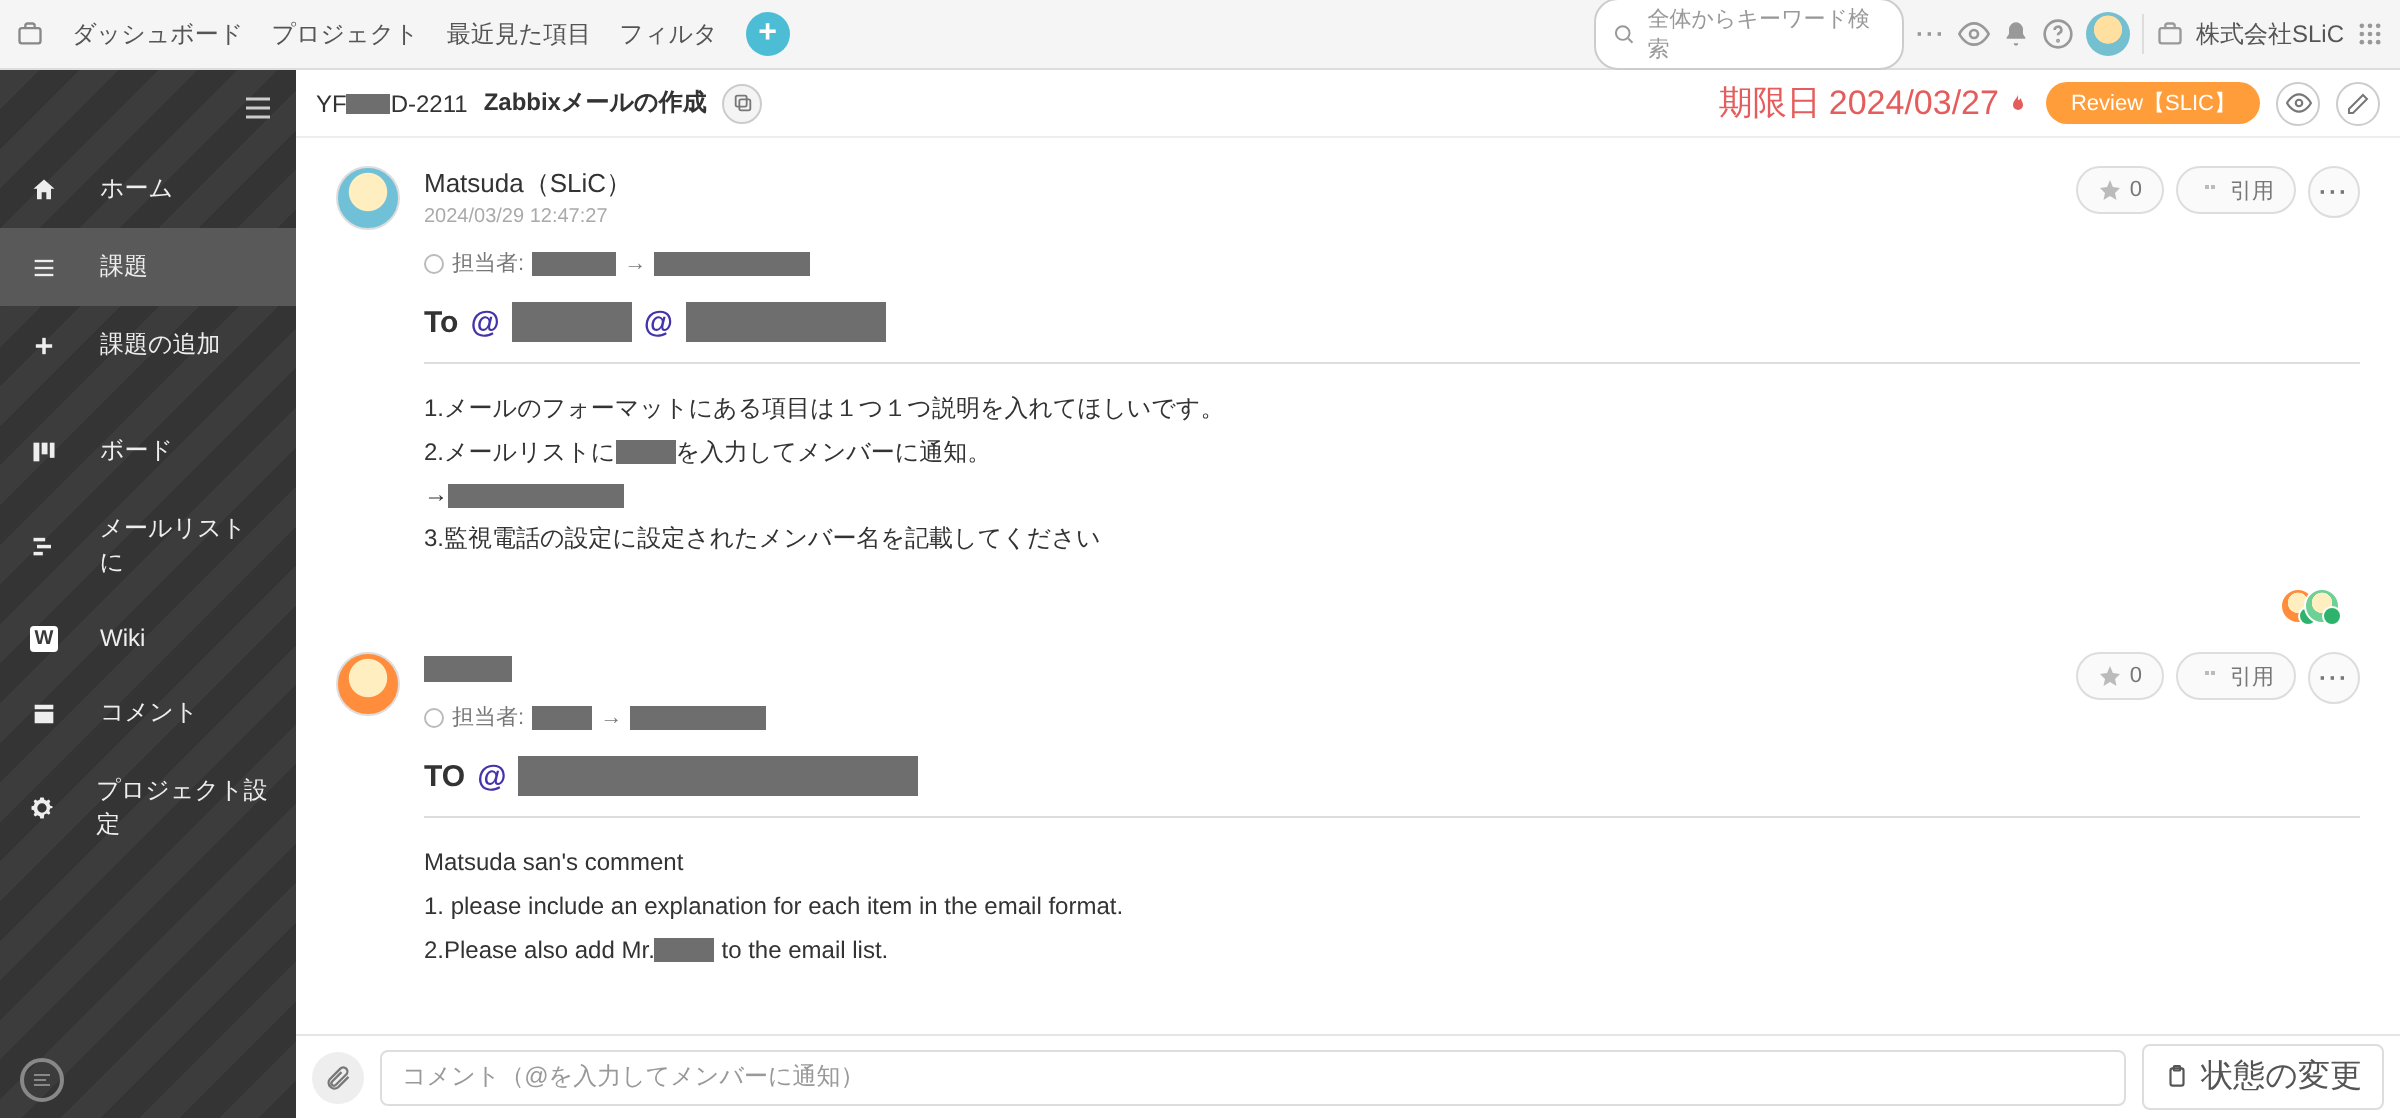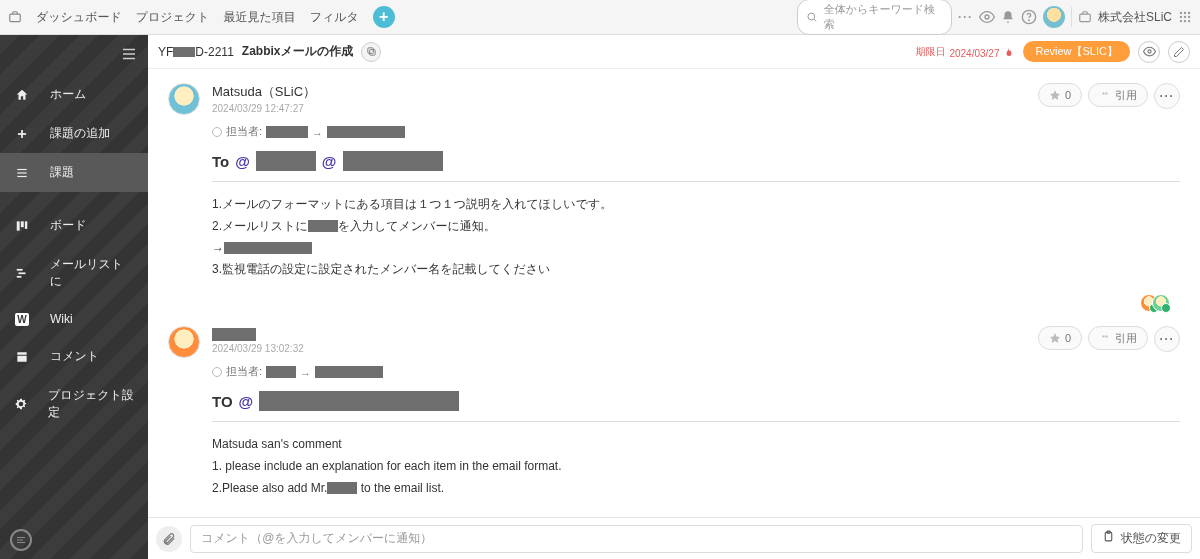--- a/index.html
+++ b/index.html
@@ -32,21 +32,21 @@
   
   .crumb { height: 26px; border-bottom: 1px solid #eee; display: flex; align-items: center; padding: 0 10px; gap: 8px; }
   .crumb .back { color: #43b498; font-size: 11px; display:flex; align-items:center; gap:4px; }
   .crumb .bar { flex: 1; height: 18px; background: #6e6e6e; border-radius: 2px; margin: 0 4px; max-width: 540px; }
   .crumb .chev { color: #888; }
   
   .titlebar { height: 34px; border-bottom: 1px solid #eee; display: flex; align-items: center; padding: 0 10px; gap: 8px; font-size: 12px; }
   .titlebar .key { color: #333; font-weight: 600; }
   .titlebar .copyicn { width: 20px; height: 20px; border:1px solid #ccc; border-radius:50%; background:#f4f4f4; display:flex; align-items:center; justify-content:center; color:#777; cursor:pointer; }
   .titlebar .spacer { flex:1; }
-  .due { color: #e55c5c; font-size: 10px; display:flex; align-items:flex-end; gap:4px; }
+  .due { color: #e55c5c; font-size: 17px; display:flex; align-items:center; gap:4px; }
   .status-chip { background: #ff9d3a; color: #fff; border-radius: 11px; padding: 3px 12px; font-size: 11px; }
   .circle-btn { width: 22px; height: 22px; border:1px solid #ccc; border-radius:50%; display:flex; align-items:center; justify-content:center; color:#777; cursor:pointer; }
   
   .scroll { flex:1; overflow-y: auto; padding: 4px 2px; }
   .scroll::-webkit-scrollbar { width: 8px; }
   .scroll::-webkit-scrollbar-thumb { background: #ccc; border-radius: 4px; }
   
   .comment { display:flex; padding: 10px 18px; gap: 12px; }
   .comment .av { width: 32px; height: 32px; border-radius: 50%; flex-shrink:0; }
   .av1 { background: radial-gradient(circle at 50% 40%, #ffeec0 40%, #70c0d8 42%); border:1px solid #ddd; }
@@ -73,21 +73,21 @@
   
   .readers { display:flex; justify-content:flex-end; gap:-4px; padding: 4px 28px; }
   .reader-av { width:18px; height:18px; border-radius:50%; border:1px solid #fff; margin-left:-6px; position:relative; }
   .reader-av.a { background: radial-gradient(circle at 50% 40%, #ffeec0 40%, #ff8d3b 42%); }
   .reader-av.b { background: radial-gradient(circle at 50% 40%, #ffeec0 40%, #6fd095 42%); }
   .reader-av .check { position:absolute; bottom:-2px; right:-2px; width:10px; height:10px; background:#2fb36c; border-radius:50%; border:1px solid #fff; }
   
   .footer { height: 42px; border-top: 1px solid #e5e5e5; display:flex; align-items:center; padding: 0 8px; gap: 8px; }
   .footer .attach { width:26px; height:26px; border-radius:50%; background:#eee; display:flex; align-items:center; justify-content:center; color:#777; cursor:pointer; }
   .comment-input { flex:1; height: 28px; border: 1px solid #ddd; border-radius:4px; padding: 0 10px; font-size: 12px; color:#999; display:flex; align-items:center; }
-  .change-status { display:flex; gap:6px; border:1px solid #ddd; border-radius:4px; padding: 5px 10px; cursor:pointer; color:#555; font-size:12px; }
+  .change-status { display:flex; align-items:center; gap:6px; border:1px solid #ddd; border-radius:4px; padding: 5px 10px; cursor:pointer; color:#555; font-size:16px; }
   
   svg { display:block; }
 </style>
 </head>
 <body>
 
 <div class="topbar">
   <div class="left">
     <span class="suitcase">
       <svg width="14" height="14" viewBox="0 0 24 24" fill="none" stroke="currentColor" stroke-width="2">
@@ -164,38 +164,38 @@
       </span>
     <div class="menu">
       <div class="item">
           <span class="icn">
             <svg width="14" height="14" viewBox="0 0 24 24" fill="currentColor">
               <path d="M12 3l9 8h-3v9h-4v-6H10v6H6v-9H3z"></path>
             </svg>
           </span>
           <span>ホーム</span>
         </div>
-      <div class="item">
-          <span class="icn">
-            <svg width="14" height="14" viewBox="0 0 24 24" stroke="currentColor" stroke-width="3">
-              <line x1="12" y1="5" x2="12" y2="19"></line>
-              <line x1="5" y1="12" x2="19" y2="12"></line>
-            </svg>
-          </span>
-          <span>課題の追加</span>
-        </div>
       <div class="item active">
           <span class="icn">
             <svg width="14" height="14" viewBox="0 0 24 24" stroke="currentColor" stroke-width="2">
               <line x1="4" y1="6" x2="20" y2="6"></line>
               <line x1="4" y1="12" x2="20" y2="12"></line>
               <line x1="4" y1="18" x2="20" y2="18"></line>
             </svg>
           </span>
           <span>課題</span>
+        </div>
+      <div class="item">
+          <span class="icn">
+            <svg width="14" height="14" viewBox="0 0 24 24" stroke="currentColor" stroke-width="3">
+              <line x1="12" y1="5" x2="12" y2="19"></line>
+              <line x1="5" y1="12" x2="19" y2="12"></line>
+            </svg>
+          </span>
+          <span>課題の追加</span>
         </div>
       <div class="item" style="margin-top:14px">
           <span class="icn">
             <svg width="14" height="14" viewBox="0 0 24 24" fill="currentColor">
               <rect x="3" y="4" width="5" height="16"></rect>
               <rect x="10" y="4" width="5" height="10"></rect>
               <rect x="17" y="4" width="4" height="13"></rect>
             </svg>
           </span>
           <span>ボード</span>
@@ -335,21 +335,20 @@
               </span>
             <span class="act-chip">
                 <svg width="12" height="12" viewBox="0 0 24 24" fill="#bbb">
                   <path d="M7 7h4v4H7zM13 7h4v4h-4z"></path>
                 </svg>
                 <span>引用</span>
               </span>
             <span class="act-circ">···</span>
           </div>
           <div class="name"><span class="redact" style="width:44px;height:13px;"></span></div>
-          <div class="ts">2024/03/29 13:02:32</div>
           <div class="history"><span class="circ-small"></span><span>担当者:</span> <span class="redact" style="width:30px"></span> → <span class="redact" style="width:68px"></span></div>
           <div class="to-line">
             <span>TO</span>
             <span class="at">@</span>
               <span class="r1" style="width:200px"></span>
           </div>
           <div class="hr"></div>
           <div class="textbody">
             <div>Matsuda san's comment</div>
             <div>1. please include an explanation for each item in the email format.</div>

